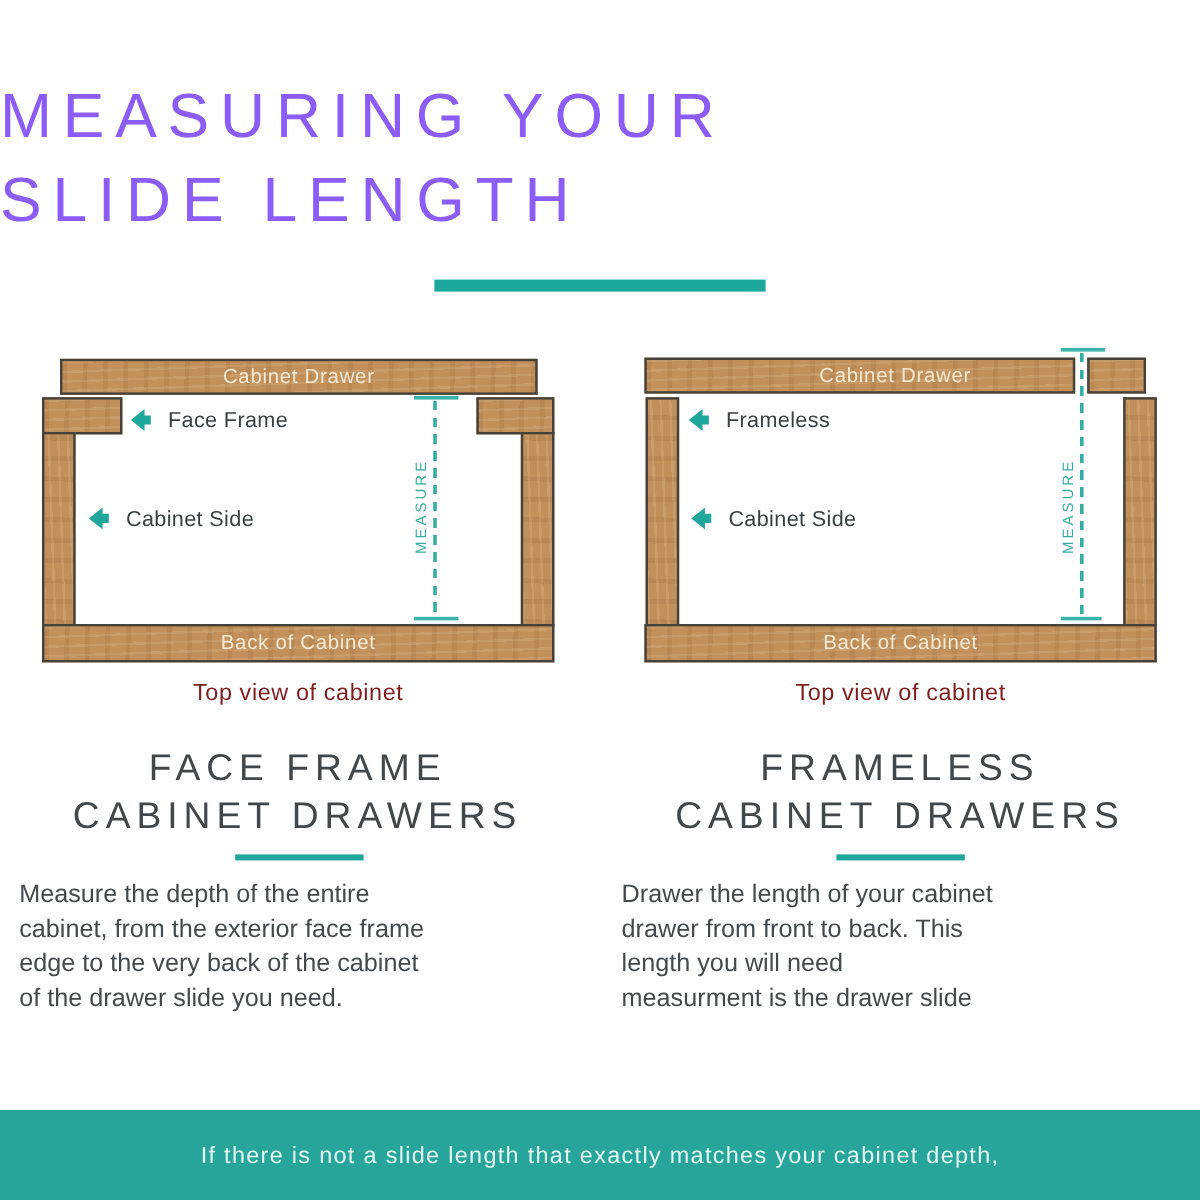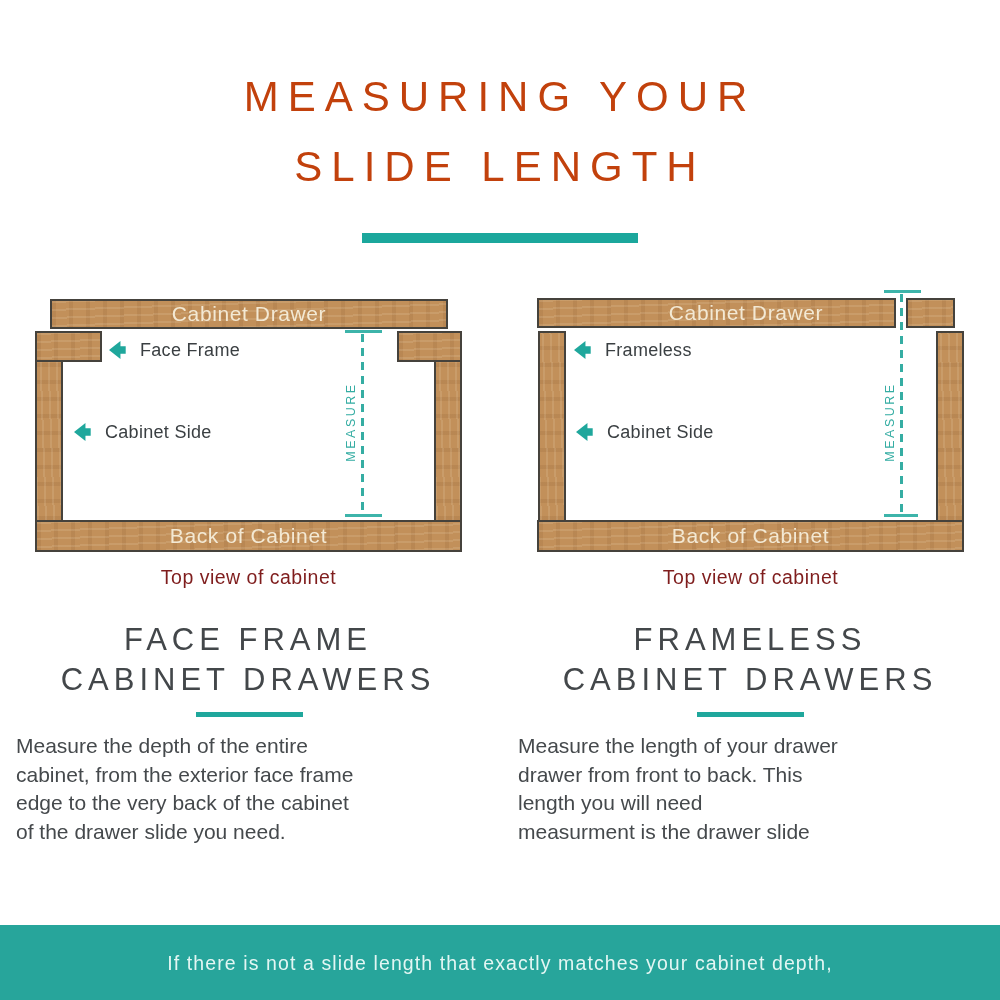--- a/index.html
+++ b/index.html
@@ -5,22 +5,22 @@
   * { margin:0; padding:0; box-sizing:border-box; }
   html,body { background:#ffffff; }
   .page {
     position:relative; width:1000px; height:1000px; margin:0 auto;
     background:#ffffff; overflow:hidden;
     font-family:"Liberation Sans","DejaVu Sans",sans-serif;
   }
   
   .title {
     position:absolute; left:0; top:62px; width:1000px;
-    text-align:center; color:#c2410c; font-weight:300;
-    font-size:42px; letter-spacing:9px; line-height:70px;
+    color:#8b5cf6; font-weight:300;
+    font-size:52px; letter-spacing:9px; line-height:70px;
   }
   .title div { white-space:nowrap; }
   .title-rule {
     position:absolute; left:362px; top:233px; width:276px; height:10px;
     background:#1ba79c;
   }
   
   .wood {
     position:absolute; border:2px solid #45423c; background-color:#c2905a;
   }
@@ -29,21 +29,21 @@
       repeating-linear-gradient(178deg, rgba(255,244,220,0.12) 0 2px, rgba(0,0,0,0) 2px 8px),
       repeating-linear-gradient(91deg, rgba(128,82,40,0.14) 0 4px, rgba(0,0,0,0) 4px 17px);
   }
   .wood-v {
     background-image:
       repeating-linear-gradient(88deg, rgba(255,244,220,0.12) 0 2px, rgba(0,0,0,0) 2px 8px),
       repeating-linear-gradient(1deg, rgba(128,82,40,0.14) 0 4px, rgba(0,0,0,0) 4px 17px);
   }
   .board-label {
     position:absolute; display:flex; align-items:center; justify-content:center;
-    color:#f3e9d4; font-size:21px; letter-spacing:0.6px; z-index:3;
+    color:#f3e9d4; font-size:17px; letter-spacing:0.6px; z-index:3;
     pointer-events:none;
   }
   
   .measure-line {
     position:absolute; width:3px; z-index:4;
     background-image:repeating-linear-gradient(to bottom,#35ada3 0px,#35ada3 8px,rgba(0,0,0,0) 8px,rgba(0,0,0,0) 14px);
   }
   .measure-cap { position:absolute; height:3px; background:#3db4aa; z-index:4; }
   .measure-text {
     position:absolute; width:96px; text-align:center;
@@ -176,21 +176,21 @@
       <span>Cabinet Side</span>
     </div>
 
     <div class="caption" style="left:537px; top:566px; width:427px;">Top view of cabinet</div>
     <h2 class="col-heading" style="left:520px; top:620px;">
       <div>FRAMELESS</div>
       <div>CABINET DRAWERS</div>
     </h2>
     <div class="heading-rule" style="left:697px; top:712px;"></div>
     <div class="col-para" style="left:518px; top:732px;">
-      <div>Measure the length of your drawer</div>
+      <div>Drawer the length of your cabinet</div>
       <div>drawer from front to back. This</div>
       <div>length you will need</div>
       <div>measurment is the drawer slide</div>
     </div>
   </div>
 
   <div class="footer">
     <div>If there is not a slide length that exactly matches your cabinet depth,</div>
   </div>
 

